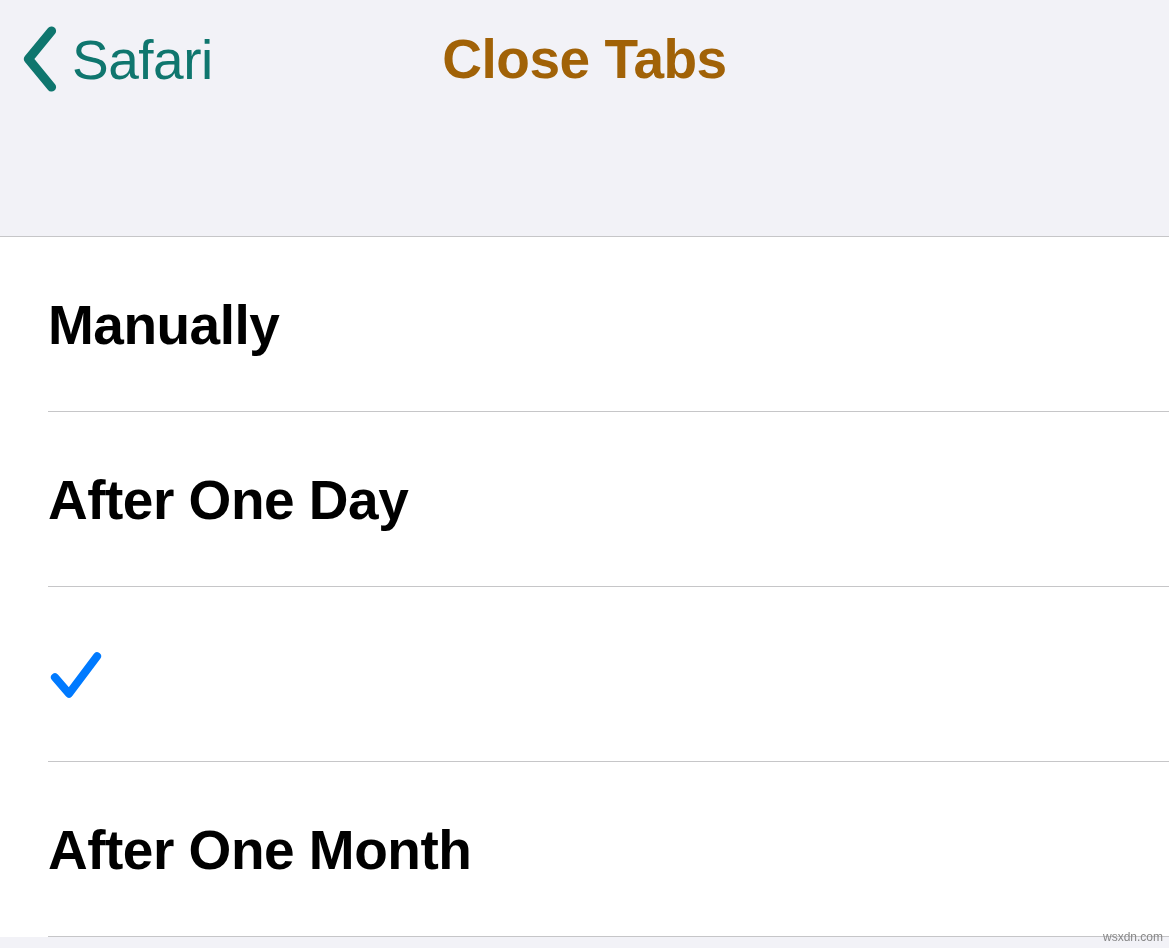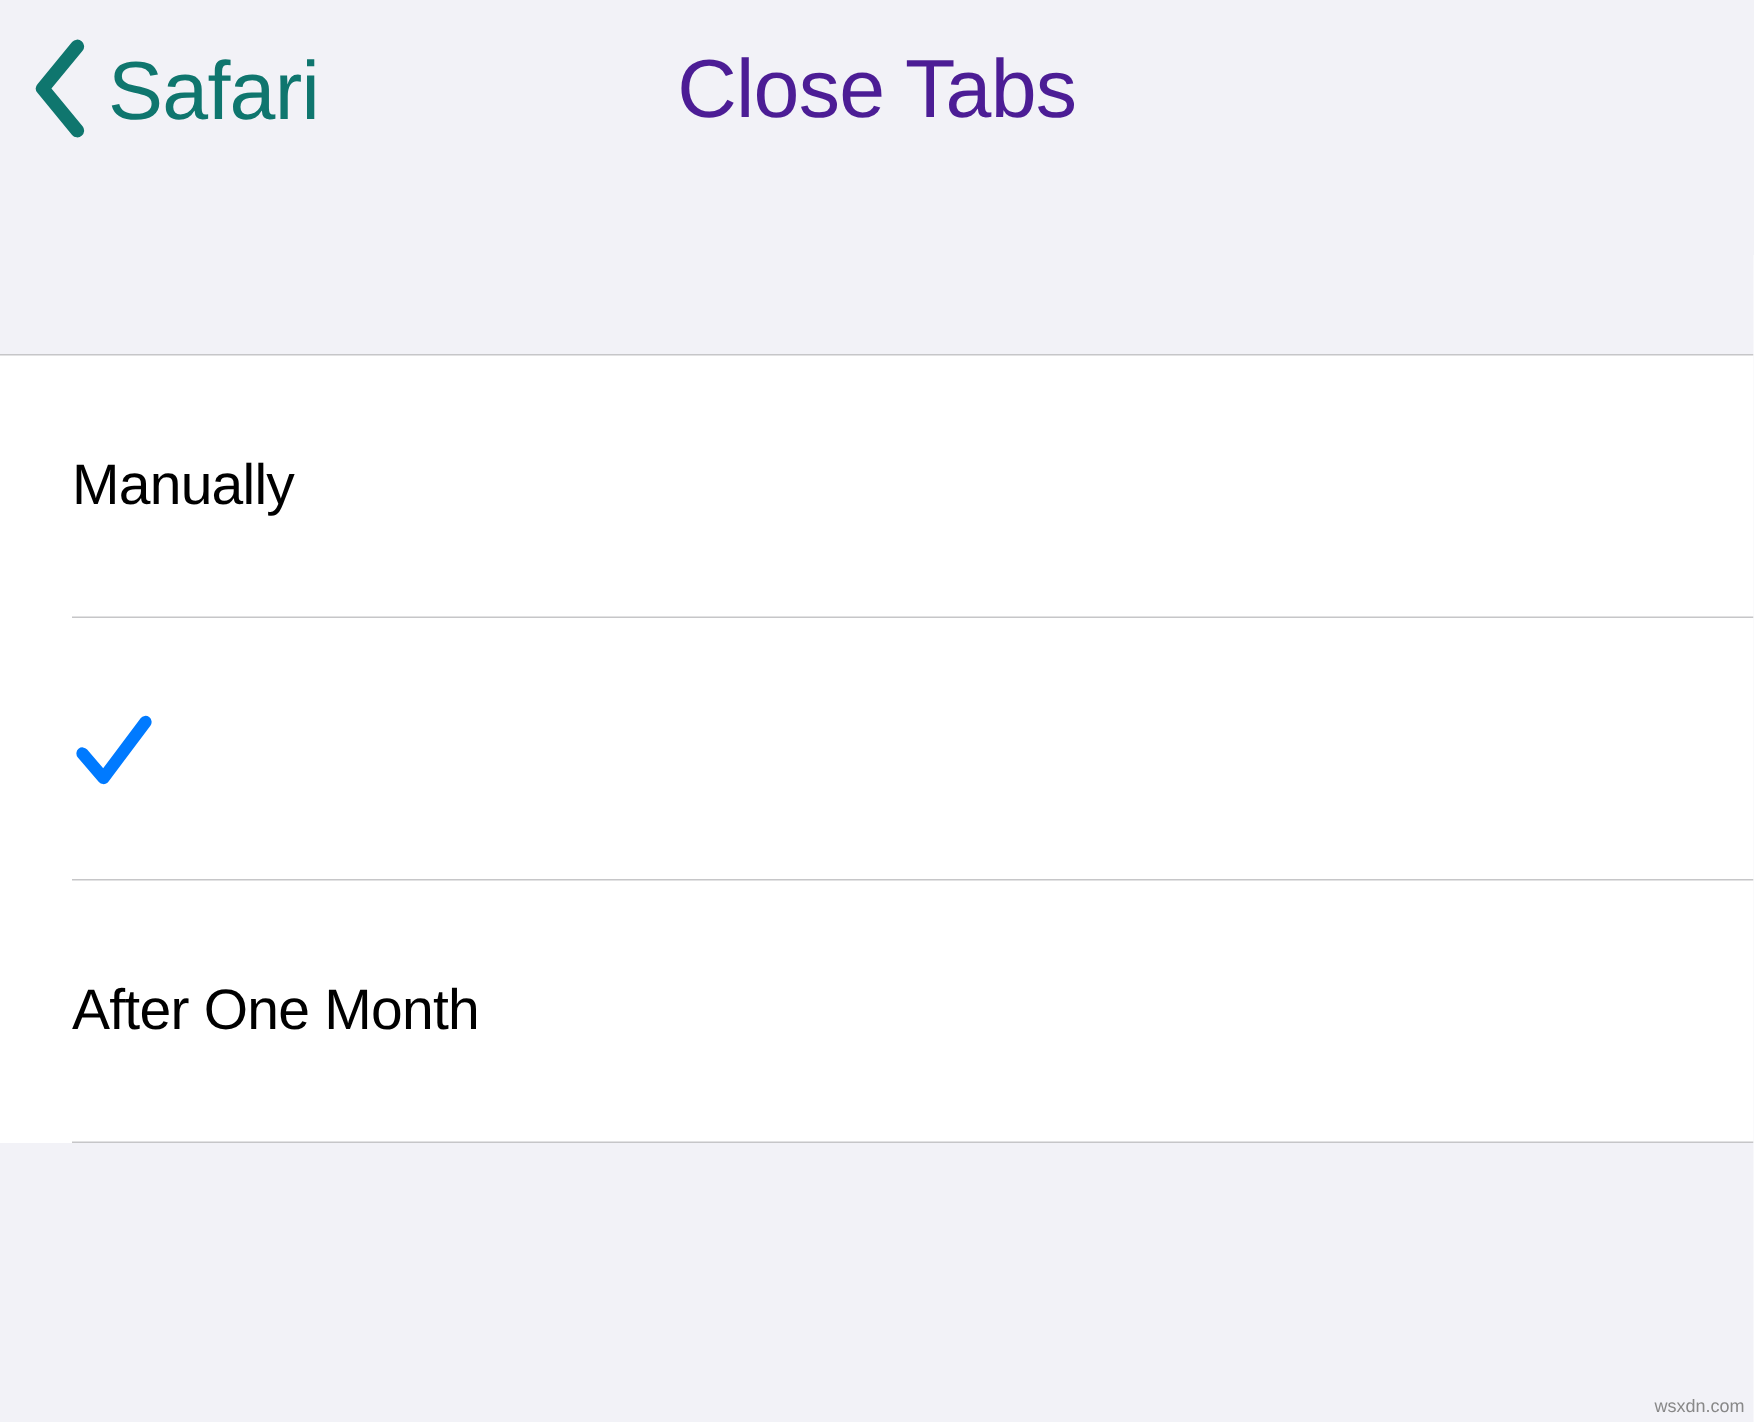--- a/index.html
+++ b/index.html
@@ -35,22 +35,22 @@
       height: 66px;
       margin-right: 12px;
     }
     .back-label {
       font-size: 55px;
       font-weight: 400;
       letter-spacing: -0.5px;
     }
     .nav-title {
       font-size: 55px;
-      font-weight: 400;
-      color: #4c1d95;
+      font-weight: 700;
+      color: #a16207;
       position: absolute;
       left: 50%;
       transform: translateX(-50%);
       letter-spacing: -0.5px;
     }
     .list-group {
       margin-top: 118px;
       background: #fff;
       border-top: 1px solid #c6c6c8;
     }
@@ -66,22 +66,22 @@
     .list-item::after {
       content: "";
       position: absolute;
       left: 48px;
       right: 0;
       bottom: 0;
       height: 1px;
       background: #c6c6c8;
     }
     .item-label {
-      font-size: 38px;
-      font-weight: 400;
+      font-size: 55px;
+      font-weight: 700;
       color: #000;
       letter-spacing: -0.5px;
     }
     .checkmark {
       width: 56px;
       height: 56px;
       color: #007aff;
       flex-shrink: 0;
       margin-right: 12px;
     }
@@ -106,20 +106,23 @@
     <span class="back-label">Safari</span>
   </div>
   <div class="nav-title">Close Tabs</div>
 </div>
 
 <div class="list-group">
   <div class="list-item">
     <span class="item-label">Manually</span>
   </div>
   <div class="list-item">
+    <span class="item-label">After One Day</span>
+  </div>
+  <div class="list-item">
     <svg class="checkmark" viewBox="0 0 24 24" fill="none" stroke="currentColor" stroke-width="3.5" stroke-linecap="round" stroke-linejoin="round">
       <polyline points="3,13 9,20 21,4"></polyline>
     </svg>
   </div>
   <div class="list-item">
     <span class="item-label">After One Month</span>
   </div>
 </div>
 
 <div class="watermark">wsxdn.com</div>

